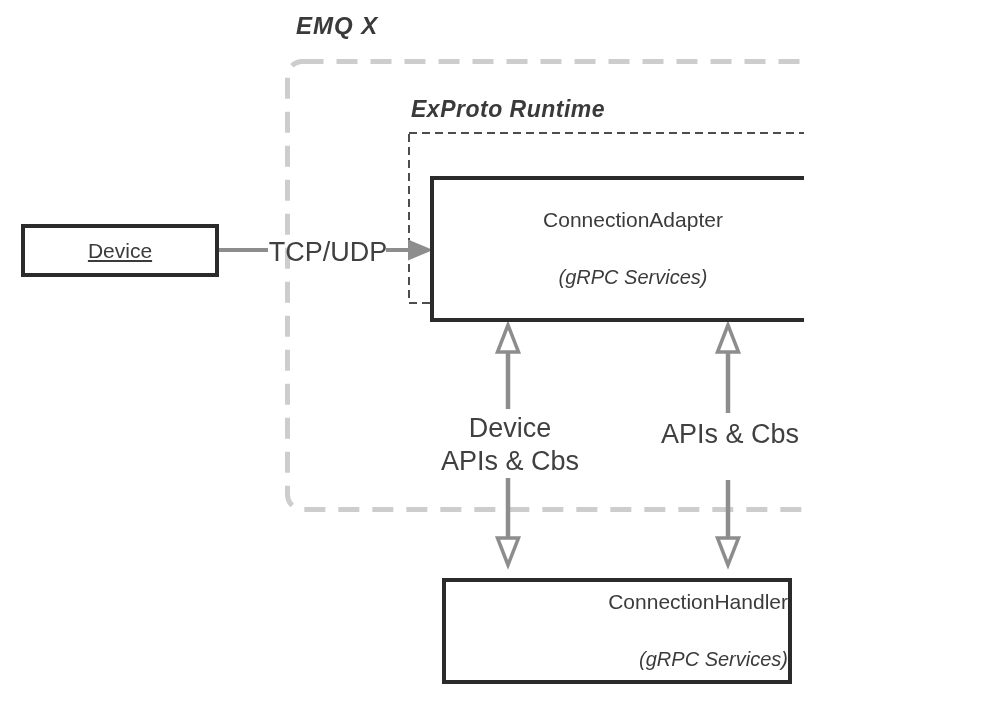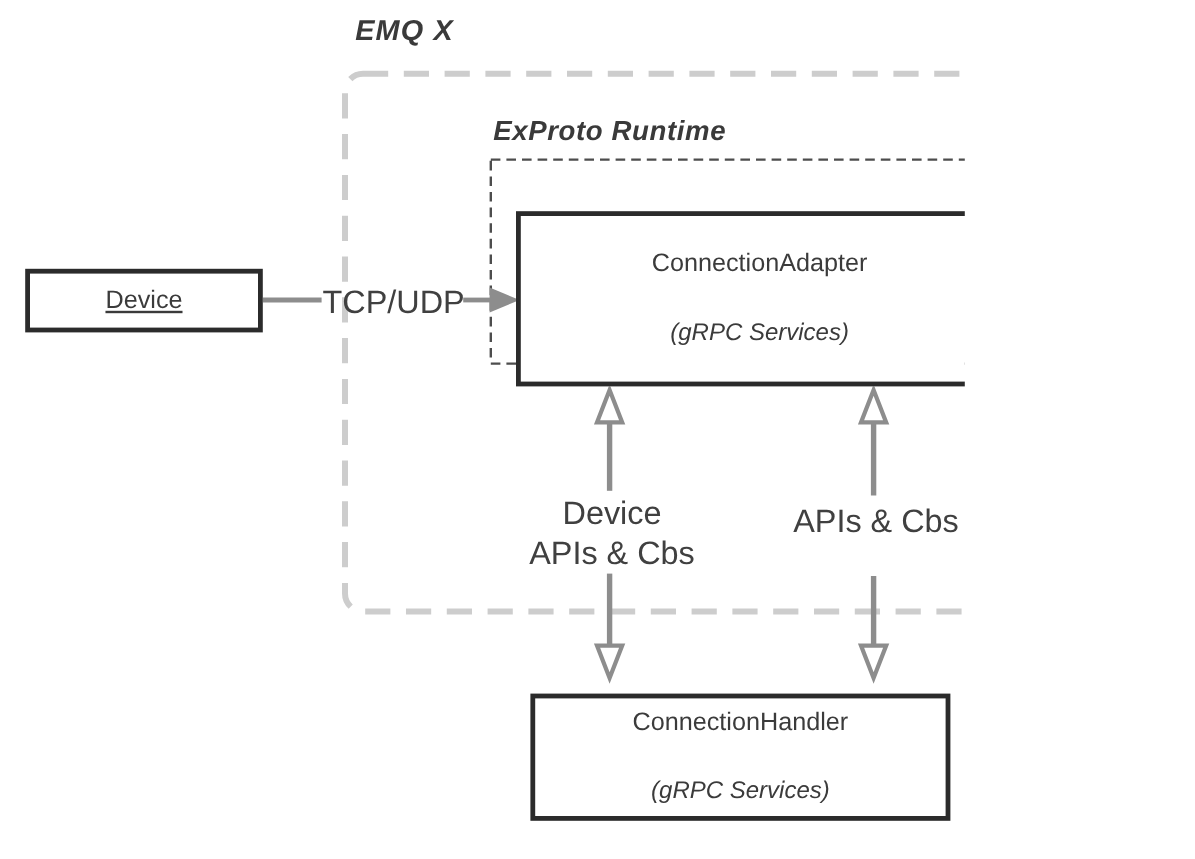--- a/index.html
+++ b/index.html
@@ -39,21 +39,21 @@
     width: 198px; height: 53px;
     font-size: 21px;
     text-decoration: underline;
   }
   .node-adapter {
     left: 430px; top: 176px;
     width: 406px; height: 146px;
   }
   .node-handler {
     left: 442px; top: 578px;
-    width: 350px; height: 106px;
+    width: 350px; height: 106px; align-items: flex-end;
   }
   .node-title {
     font-size: 21px;
     line-height: 28px;
   }
   .node-subtitle {
     font-size: 20px;
     font-style: italic;
     line-height: 30px;
     margin-top: 28px;

